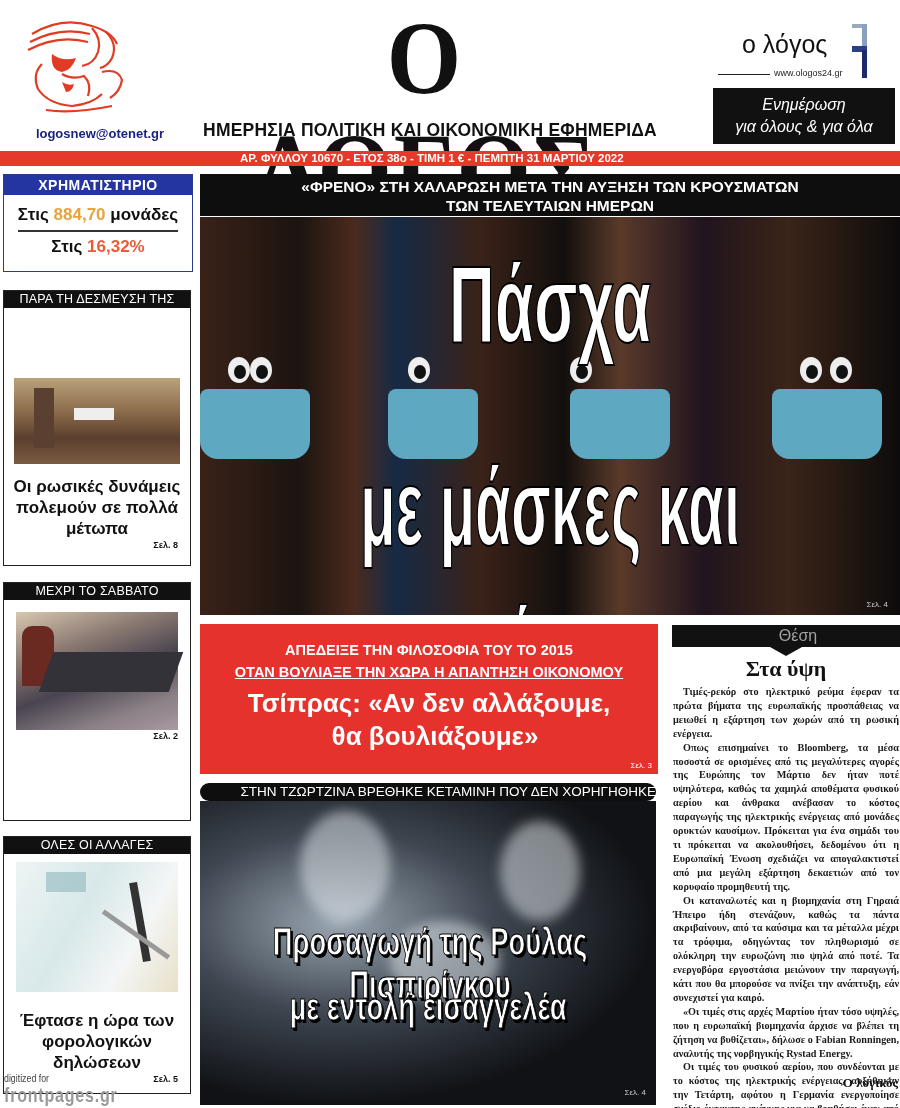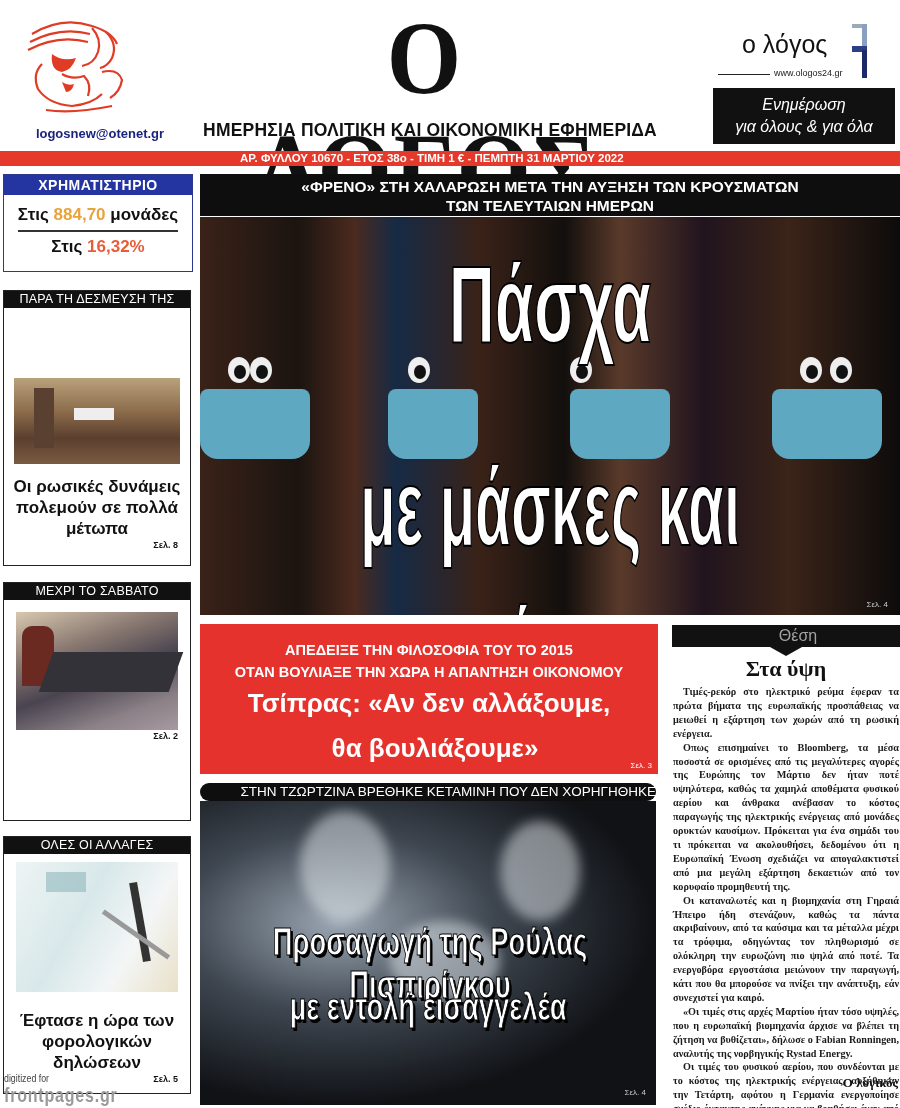--- a/index.html
+++ b/index.html
@@ -40,21 +40,21 @@
   .hero .mask { position: absolute; height: 70px; background: #5fa8c2; border-radius: 8px 8px 18px 18px; top: 172px; }
   .hero .eye { position: absolute; width: 22px; height: 26px; background: #eee; border-radius: 50%; top: 140px; }
   .hero .eye::after { content: ""; position: absolute; left: 6px; top: 8px; width: 12px; height: 14px; background: #111; border-radius: 50%; }
   .hero .t1 { position: absolute; left: 0; width: 700px; top: 22px; text-align: center; color: #fff; font-weight: bold; font-size: 110px; line-height: 130px; transform: scaleX(0.58); -webkit-text-stroke: 2px #000; }
   .hero .t2 { position: absolute; left: -40px; width: 780px; top: 220px; text-align: center; color: #fff; font-weight: bold; font-size: 110px; line-height: 140px; transform: scaleX(0.53); -webkit-text-stroke: 2px #000; }
   .hero .pg { position: absolute; right: 12px; bottom: 6px; color: #ccc; font-size: 8px; }
 
   
   .redblock { left: 200px; top: 624px; width: 458px; height: 150px; background: #e5322c; color: #fff; text-align: center; }
   .redblock .k1 { font-weight: bold; font-size: 14.5px; margin-top: 18px; }
-  .redblock .k2 { font-weight: bold; font-size: 14.5px; margin-top: 6px; }
+  .redblock .k2 { font-weight: bold; font-size: 14.5px; margin-top: 6px; text-decoration: underline; }
   .redblock .h { font-weight: bold; font-size: 26px; line-height: 33px; margin-top: 7px; }
   .redblock .pg { position: absolute; right: 6px; bottom: 4px; font-size: 8px; }
 
   
   .ket-kick { left: 200px; top: 783px; width: 456px; height: 18px; background: #0e0e0e; color: #fff; text-align: right; font-size: 13.5px; line-height: 18px; border-radius: 9px; }
   .ket { left: 200px; top: 801px; width: 456px; height: 304px; background: radial-gradient(ellipse at 30% 40%, #9aa6b2 0%, #3e4650 35%, #101216 70%), #111; overflow: hidden; }
   .ket .blob { position: absolute; border-radius: 50%; background: rgba(230,235,240,0.5); filter: blur(6px); }
   .ket .t1 { position: absolute; left: -30px; width: 520px; top: 120px; text-align: center; color: #fff; font-weight: bold; font-size: 38px; transform: scaleX(0.72); -webkit-text-stroke: 1px #000; text-shadow: 3px 3px 0 #000; }
   .ket .t2 { position: absolute; left: 0; width: 456px; top: 185px; text-align: center; color: #fff; font-weight: bold; font-size: 38px; transform: scaleX(0.72); -webkit-text-stroke: 1px #000; text-shadow: 3px 3px 0 #000; }
   .ket .pg { position: absolute; right: 10px; bottom: 8px; color: #ccc; font-size: 8px; }
@@ -175,21 +175,21 @@
   <div class="mask" style="left:572px;width:110px;"></div>
   <div class="t1">Πάσχα</div>
   <div class="t2">με μάσκες και μέτρα</div>
   <div class="pg">Σελ. 4</div>
 </div>
 
 <div class="abs redblock">
   <div class="k1">ΑΠΕΔΕΙΞΕ ΤΗΝ ΦΙΛΟΣΟΦΙΑ ΤΟΥ ΤΟ 2015</div>
   <div class="k2">ΟΤΑΝ ΒΟΥΛΙΑΞΕ ΤΗΝ ΧΩΡΑ Η ΑΠΑΝΤΗΣΗ ΟΙΚΟΝΟΜΟΥ</div>
   <div class="h">Τσίπρας: «Αν δεν αλλάξουμε,</div>
-  <div class="h" style="margin-top:12px;padding-left:12px;">θα βουλιάξουμε»</div>
+  <div class="h" style="margin-top:0;padding-left:12px;">θα βουλιάξουμε»</div>
   <div class="pg">Σελ. 3</div>
 </div>
 
 <div class="abs ket-kick">ΣΤΗΝ ΤΖΩΡΤΖΙΝΑ ΒΡΕΘΗΚΕ ΚΕΤΑΜΙΝΗ ΠΟΥ ΔΕΝ ΧΟΡΗΓΗΘΗΚΕ</div>
 <div class="abs ket">
   <div class="blob" style="left:100px;top:10px;width:90px;height:110px;"></div>
   <div class="blob" style="left:300px;top:20px;width:80px;height:100px;"></div>
   <div class="blob" style="left:190px;top:120px;width:110px;height:80px;"></div>
   <div class="t1">Προσαγωγή της Ρούλας Πισπιρίγκου</div>
   <div class="t2">με εντολή εισαγγελέα</div>

